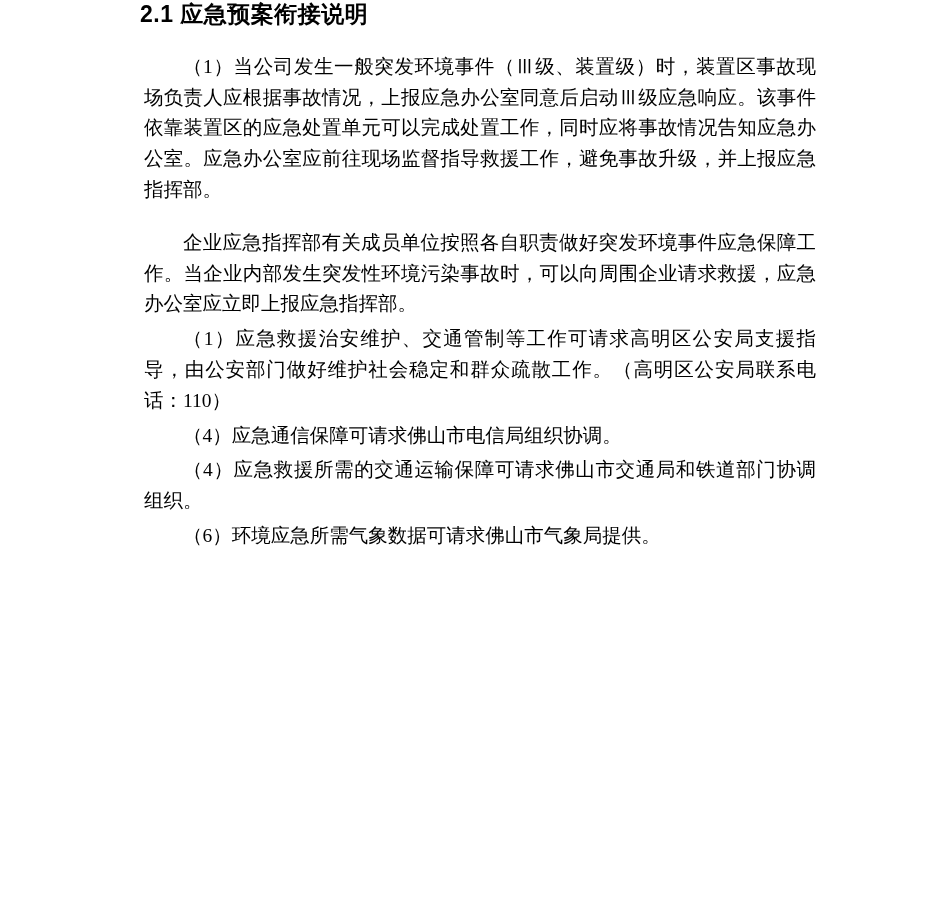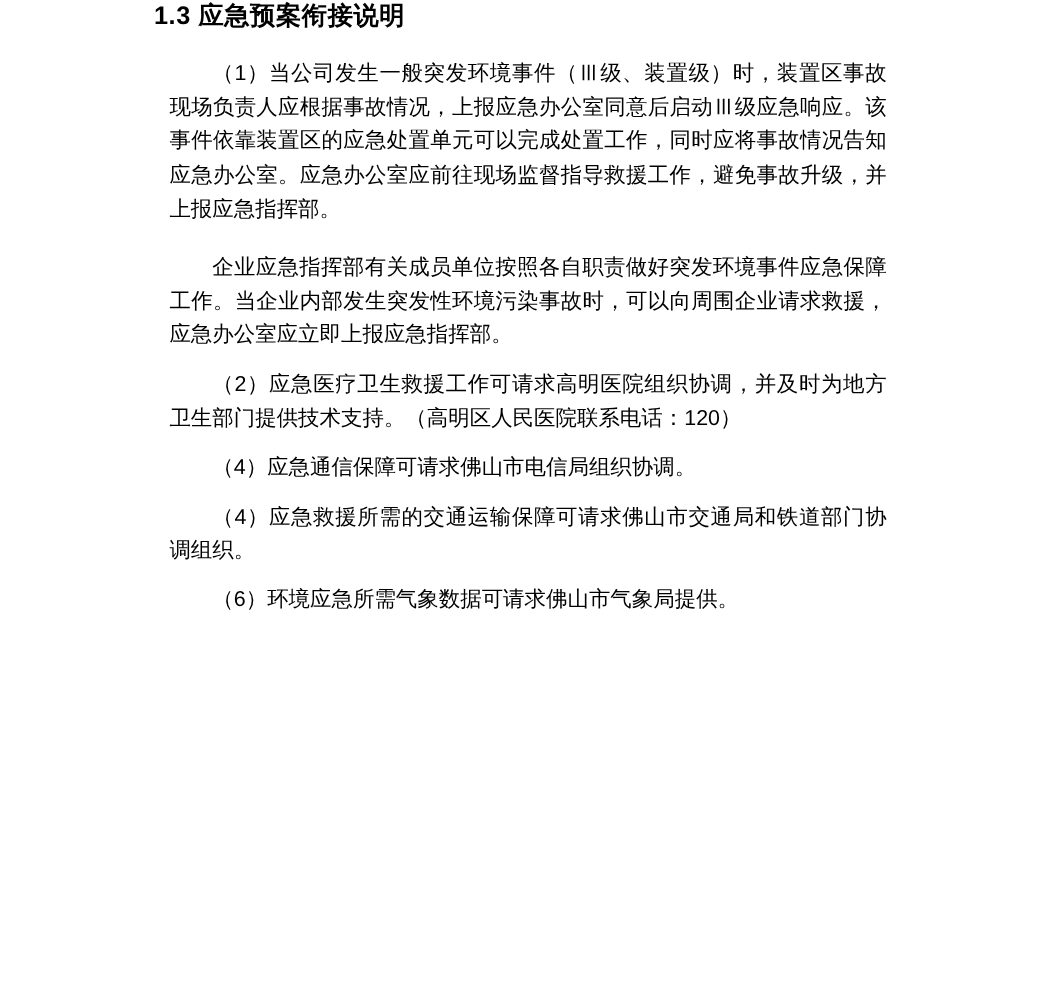--- a/index.html
+++ b/index.html
@@ -39,45 +39,45 @@
   .heading-1-8 {
     margin-top: 6px;
   }
   .heading-1-9 {
     margin-top: 34px;
   }
   .para-block {
     margin-top: 22px;
   }
   p.para {
-    margin: 14px;
+    margin: 4px;
     padding: 0;
     font-size: 19.5px;
     line-height: 1.58;
     text-align: justify;
     text-justify: inter-ideograph;
     text-indent: 2em;
-    font-family: Liberation Sans, sans-serif;
+    font-family: Liberation Serif, serif;
   }
 </style>
 </head>
 <body>
 
 <div class="page">
   <div class="content">
 
-    <h2 class="heading heading-1-8">1.3 应急预案衔接说明</h2>
+    <h2 class="heading heading-1-8">2.1 应急预案衔接说明</h2>
 
     <div class="para-block">
       <p class="para">（1）当公司发生一般突发环境事件（Ⅲ级、装置级）时，装置区事故现场负责人应根据事故情况，上报应急办公室同意后启动Ⅲ级应急响应。该事件依靠装置区的应急处置单元可以完成处置工作，同时应将事故情况告知应急办公室。应急办公室应前往现场监督指导救援工作，避免事故升级，并上报应急指挥部。</p>
     </div>
 
 
     <div class="para-block">
       <p class="para">企业应急指挥部有关成员单位按照各自职责做好突发环境事件应急保障工作。当企业内部发生突发性环境污染事故时，可以向周围企业请求救援，应急办公室应立即上报应急指挥部。</p>
-      <p class="para">（2）应急医疗卫生救援工作可请求高明医院组织协调，并及时为地方卫生部门提供技术支持。（高明区人民医院联系电话：120）</p>
+      <p class="para">（1）应急救援治安维护、交通管制等工作可请求高明区公安局支援指导，由公安部门做好维护社会稳定和群众疏散工作。（高明区公安局联系电话：110）</p>
       <p class="para">（4）应急通信保障可请求佛山市电信局组织协调。</p>
       <p class="para">（4）应急救援所需的交通运输保障可请求佛山市交通局和铁道部门协调组织。</p>
       <p class="para">（6）环境应急所需气象数据可请求佛山市气象局提供。</p>
     </div>
 
   </div>
 </div>
 
 </body></html>

